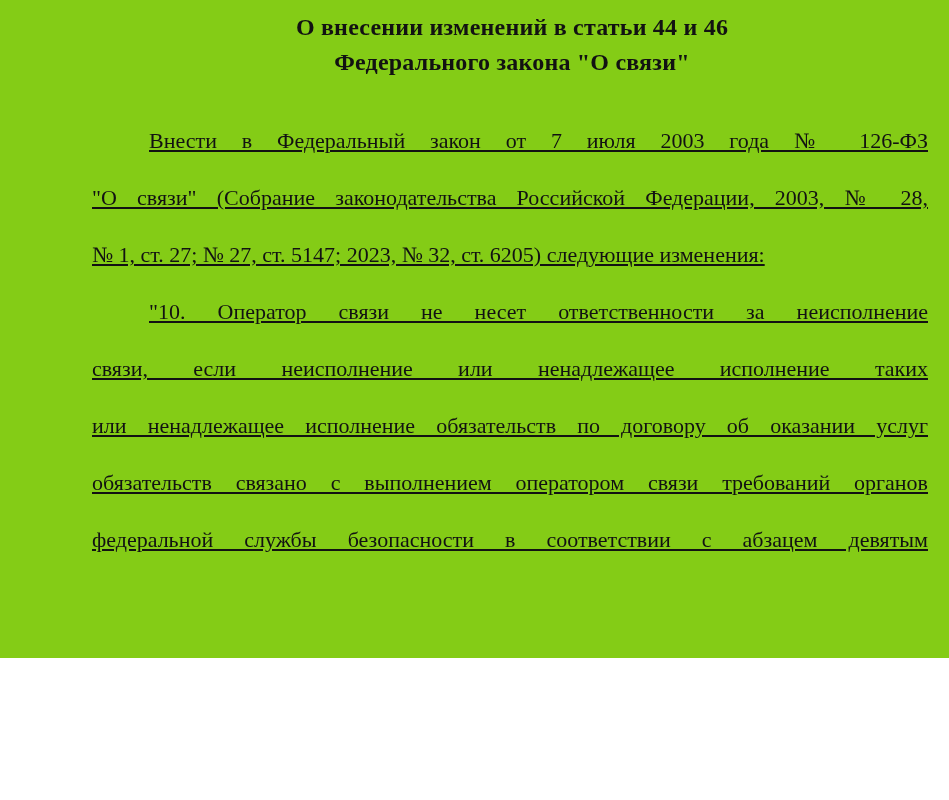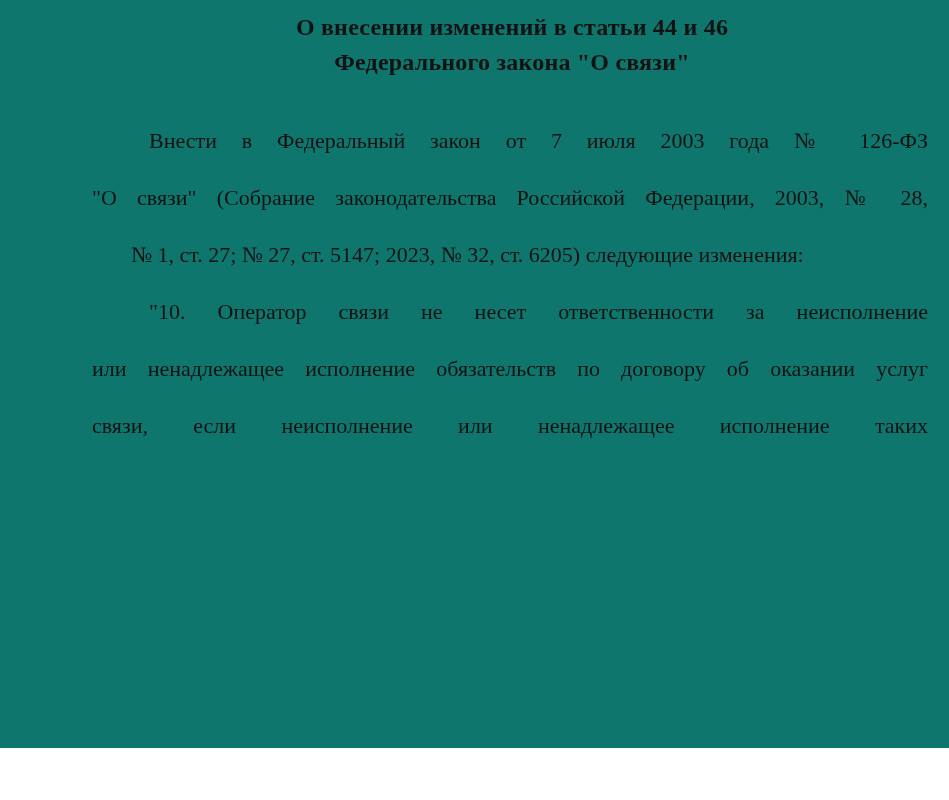--- a/index.html
+++ b/index.html
@@ -3,22 +3,22 @@
 <meta charset="utf-8">
 <style>
   html, body {
     margin: 0;
     padding: 0;
     background: #ffffff;
   }
   .page {
     position: relative;
     width: 949px;
-    height: 748px;
-    background: #0f766e;
+    height: 658px;
+    background: #84cc16;
     overflow: hidden;
     font-family: "Liberation Serif", "DejaVu Serif", serif;
     color: #121212;
   }
   .doc-title {
     position: absolute;
     top: 10px;
     left: 92px;
     width: 840px;
     text-align: center;
@@ -26,39 +26,39 @@
     font-size: 24px;
     line-height: 35px;
     letter-spacing: 0.2px;
   }
   .doc-body {
     position: absolute;
     top: 112px;
     left: 92px;
     width: 836px;
     font-size: 22px;
+    text-decoration: underline;
   }
   .para {
     margin: 0;
     padding: 0;
   }
   .line {
     height: 57px;
     line-height: 57px;
     text-align: justify;
     text-align-last: justify;
     white-space: normal;
     overflow: visible;
   }
   .line.indent {
     text-indent: 57px;
   }
   .line.para-end {
     text-align-last: left;
-    margin-left: 39px;
   }
 </style>
 </head>
 <body>
 
 <div class="page">
 
   <div class="doc-title">
     <div class="title-line">О внесении изменений в статьи 44 и 46</div>
     <div class="title-line">Федерального закона "О связи"</div>
@@ -68,18 +68,20 @@
 
     <div class="para">
       <div class="line indent">Внести в Федеральный закон от 7 июля 2003 года № 126-ФЗ</div>
       <div class="line">"О связи" (Собрание законодательства Российской Федерации, 2003, № 28,</div>
       <div class="line para-end">№ 1, ст. 27; № 27, ст. 5147; 2023, № 32, ст. 6205) следующие изменения:</div>
     </div>
 
 
     <div class="para">
       <div class="line indent">"10. Оператор связи не несет ответственности за неисполнение</div>
+      <div class="line">связи, если неисполнение или ненадлежащее исполнение таких</div>
       <div class="line">или ненадлежащее исполнение обязательств по договору об оказании услуг</div>
-      <div class="line">связи, если неисполнение или ненадлежащее исполнение таких</div>
+      <div class="line">обязательств связано с выполнением оператором связи требований органов</div>
+      <div class="line">федеральной службы безопасности в соответствии с абзацем девятым</div>
     </div>
 
   </div>
 </div>
 
 </body></html>

